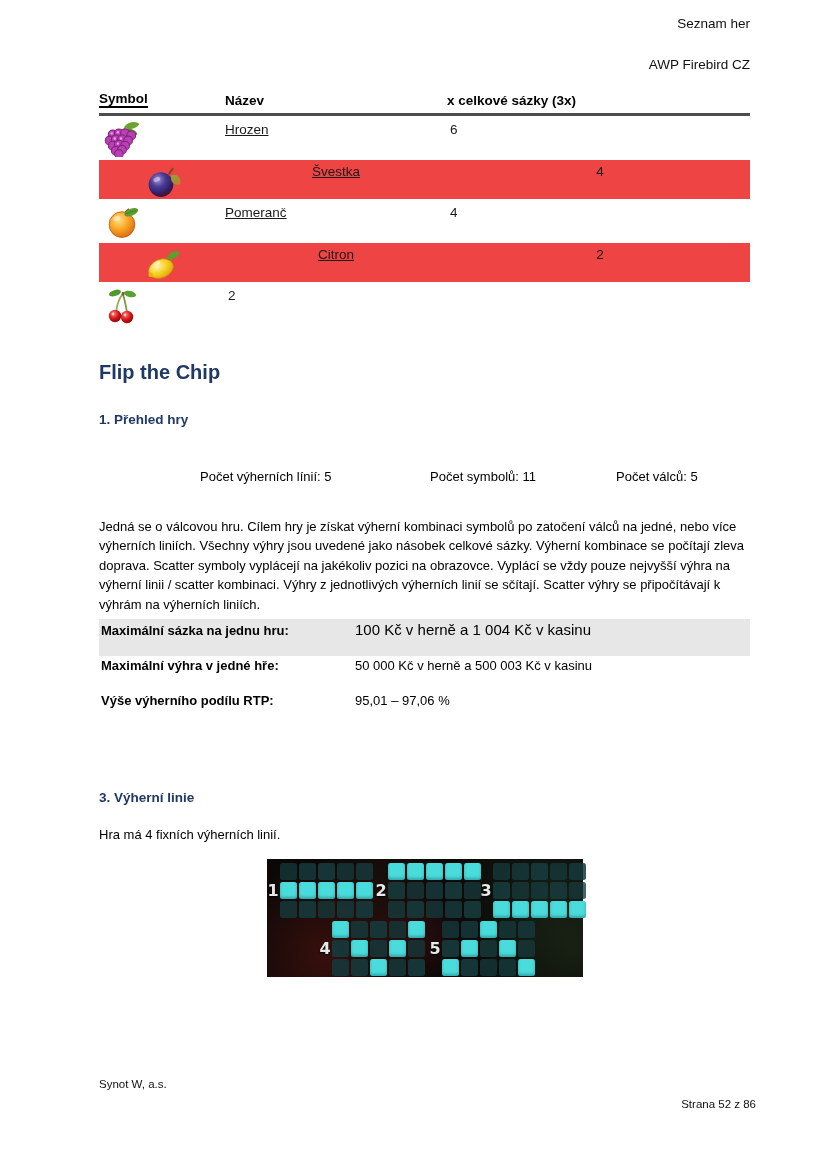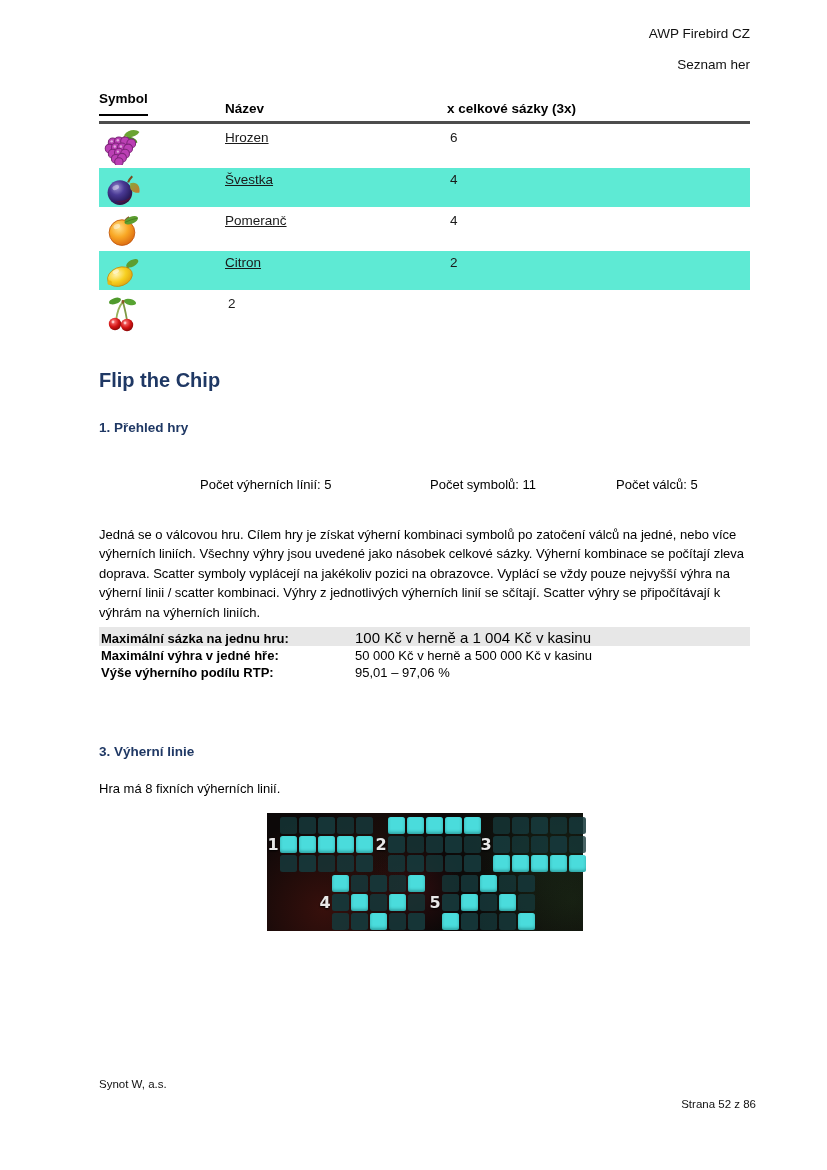--- a/index.html
+++ b/index.html
@@ -18,44 +18,44 @@
   .hdr-line1{margin-top:26px;}
   .hdr-line2{margin-top:16px;}
 
   
   .sym-table{margin-top:19px;}
   .sym-head{display:flex;font-weight:bold;font-size:13.5px;color:#000;
     border-bottom:3px solid #4d4d4d;padding-bottom:5px;align-items:flex-end;}
   .col-symbol{width:126px;}
   .col-name{width:222px;}
   .col-mult{flex:1;}
-  .sym-head .col-symbol span{display:inline-block;border-bottom:2px solid #000;padding-bottom:8px;}
+  .sym-head .col-symbol span{display:inline-block;border-bottom:2px solid #000;padding-bottom:0;}
   .sym-row{display:flex;height:41.5px;font-size:13.5px;box-sizing:border-box;border-top:2px solid #fff;}
-  .sym-row.alt{background:#5eead4;}
+  .sym-row.alt{background:#ef4444;text-align:center;}
   .sym-row .cell-icon{width:126px;padding:2px 0 0 3px;box-sizing:border-box;}
   .sym-row .cell-name{width:222px;padding-top:4px;box-sizing:border-box;text-decoration:underline;}
   .sym-row .cell-mult{flex:1;padding-top:4px;padding-left:3px;box-sizing:border-box;}
 
   
   .game-title{margin-top:37px;font-size:20px;font-weight:bold;color:#1f3864;}
   .sec-head{font-size:13.5px;font-weight:bold;color:#1f3864;}
   .sec1{margin-top:28px;}
   .sec2{margin-top:64px;}
 
   
   .stats{position:relative;height:18px;margin-top:42px;font-size:13px;color:#000;}
   .stats span{position:absolute;top:0;white-space:nowrap;}
   .stat-1{left:101px;} .stat-2{left:331px;} .stat-3{left:517px;}
 
   
   .para{margin-top:30px;font-size:13px;line-height:19.5px;color:#000;width:651px;}
 
   
   .limits{margin-top:5px;font-size:13px;}
-  .limit-row{display:flex;align-items:baseline;padding:2px 0 0 2px;}
+  .limit-row{display:flex;align-items:baseline;padding:2px 0 18px 2px;}
   .limit-row.hl{background:#e7e7e7;}
   .limit-label{width:254px;font-weight:bold;color:#000;}
   .limit-value{flex:1;color:#000;}
   .limit-row.hl .limit-value{font-size:15px;}
 
   .sec2-text{margin-top:22px;font-size:13px;color:#000;}
 
   
   .winlines{
     position:relative;margin-top:17px;margin-left:168px;
@@ -76,22 +76,22 @@
   
   .footer-left{position:absolute;left:99px;top:1078px;font-size:11.5px;color:#111;}
   .footer-right{position:absolute;right:71px;top:1098px;font-size:11.5px;color:#111;}
 </style>
 </head>
 <body>
 
 <div class="page">
   <div class="content">
 
+    <div class="hdr hdr-line2">Seznam her</div>
     <div class="hdr hdr-line1">AWP Firebird CZ</div>
-    <div class="hdr hdr-line2">Seznam her</div>
 
     <div class="sym-table">
       <div class="sym-head">
         <div class="col-symbol"><span>Symbol</span></div>
         <div class="col-name">Název</div>
         <div class="col-mult">x celkové sázky (3x)</div>
       </div>
 
       <div class="sym-row">
         <div class="cell-icon">
@@ -233,31 +233,31 @@
 
     <div class="para">Jedná se o válcovou hru. Cílem hry je získat výherní kombinaci symbolů po zatočení válců na jedné, nebo více výherních liniích. Všechny výhry jsou uvedené jako násobek celkové sázky. Výherní kombinace se počítají zleva doprava. Scatter symboly vyplácejí na jakékoliv pozici na obrazovce. Vyplácí se vždy pouze nejvyšší výhra na výherní linii / scatter kombinaci. Výhry z jednotlivých výherních linií se sčítají. Scatter výhry se připočítávají k výhrám na výherních liniích.</div>
 
     <div class="limits">
       <div class="limit-row hl">
         <div class="limit-label">Maximální sázka na jednu hru:</div>
         <div class="limit-value">100 Kč v herně a 1 004 Kč v kasinu</div>
       </div>
       <div class="limit-row">
         <div class="limit-label">Maximální výhra v jedné hře:</div>
-        <div class="limit-value">50 000 Kč v herně a 500 000 Kč v kasinu</div>
+        <div class="limit-value">50 000 Kč v herně a 500 003 Kč v kasinu</div>
       </div>
       <div class="limit-row">
         <div class="limit-label">Výše výherního podílu RTP:</div>
         <div class="limit-value">95,01 – 97,06 %</div>
       </div>
     </div>
 
     <div class="sec-head sec2">3. Výherní linie</div>
 
-    <div class="sec2-text">Hra má 8 fixních výherních linií.</div>
+    <div class="sec2-text">Hra má 4 fixních výherních linií.</div>
 
     <div class="winlines" style="--hi: #4adcdc; --dim: #16383a; --label: #e8e8e8;">
         <div class="wl-num" style="left: 0px; top: 21.5px;">1</div>
         <div class="wl-cell" style="left: 13px; top: 4px; opacity: 0.78;"></div>
         <div class="wl-cell" style="left: 32px; top: 4px; opacity: 0.86;"></div>
         <div class="wl-cell" style="left: 51px; top: 4px; opacity: 0.94;"></div>
         <div class="wl-cell" style="left: 70px; top: 4px; opacity: 0.78;"></div>
         <div class="wl-cell" style="left: 89px; top: 4px; opacity: 0.86;"></div>
         <div class="wl-cell hi" style="left: 13px; top: 23px;"></div>
         <div class="wl-cell hi" style="left: 32px; top: 23px;"></div>

